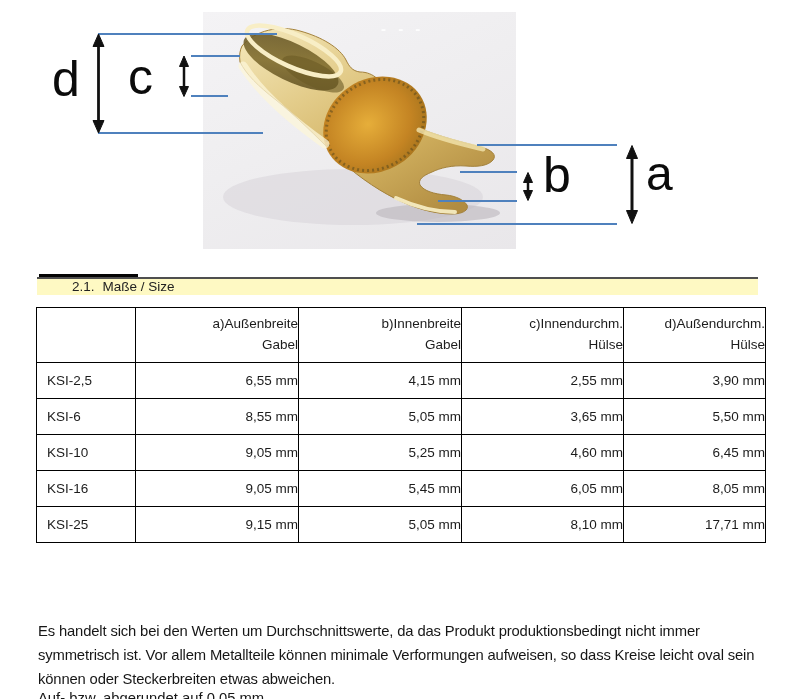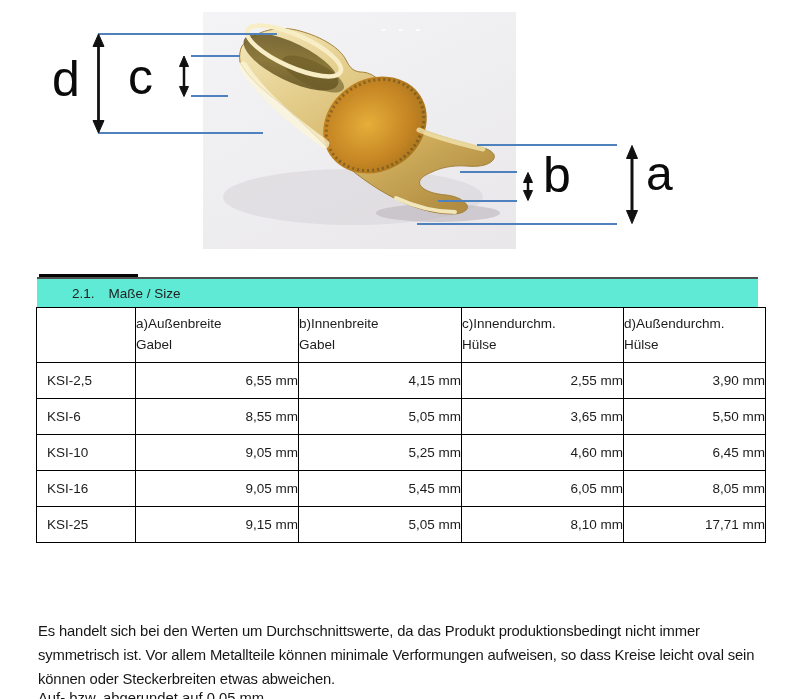--- a/index.html
+++ b/index.html
@@ -20,33 +20,33 @@
     font-family:"Liberation Sans",sans-serif;
   }
   .lbl-d{left:52px;top:54px;font-size:50px;}
   .lbl-c{left:128px;top:52px;font-size:50px;}
   .lbl-b{left:543px;top:150px;font-size:50px;}
   .lbl-a{left:646px;top:150px;font-size:48px;}
   
   .left-seg{position:absolute;left:39px;top:274px;width:99px;height:4px;background:#050505;}
   .top-rule{position:absolute;left:37px;top:277px;width:721px;height:2px;background:#4f4f4f;}
   .header-bar{
-    position:absolute;left:37px;top:279px;width:721px;height:28px;
-    background:#5eead4;display:flex;align-items:center;font-size:13.5px;color:#222;
+    position:absolute;left:37px;top:279px;width:721px;height:16px;
+    background:#fef9c3;display:flex;font-size:13.5px;color:#222;
   }
   .header-bar .num{margin-left:35px;}
-  .header-bar .ttl{margin-left:14px;}
+  .header-bar .ttl{margin-left:8px;}
   
   table.size-table{
     position:absolute;left:36px;top:307px;border-collapse:collapse;
     font-size:13.5px;color:#1c1c1c;table-layout:fixed;
   }
   .size-table th,.size-table td{border:1.5px solid #000;padding:0;}
   .size-table th{
-    height:54px;font-weight:normal;text-align:left;vertical-align:middle;line-height:1.55;
+    height:54px;font-weight:normal;text-align:right;vertical-align:middle;line-height:1.55;
   }
   .size-table td{height:35px;vertical-align:middle;text-align:right;}
   .size-table td.model{text-align:left;padding-left:10px;}
   
   .disclaimer{
     position:absolute;left:38px;top:583px;width:741px;
     font-size:14.8px;line-height:24px;letter-spacing:-0.15px;color:#161616;margin-top:36px;
   }
   .rounding{
     position:absolute;left:38px;top:690px;

